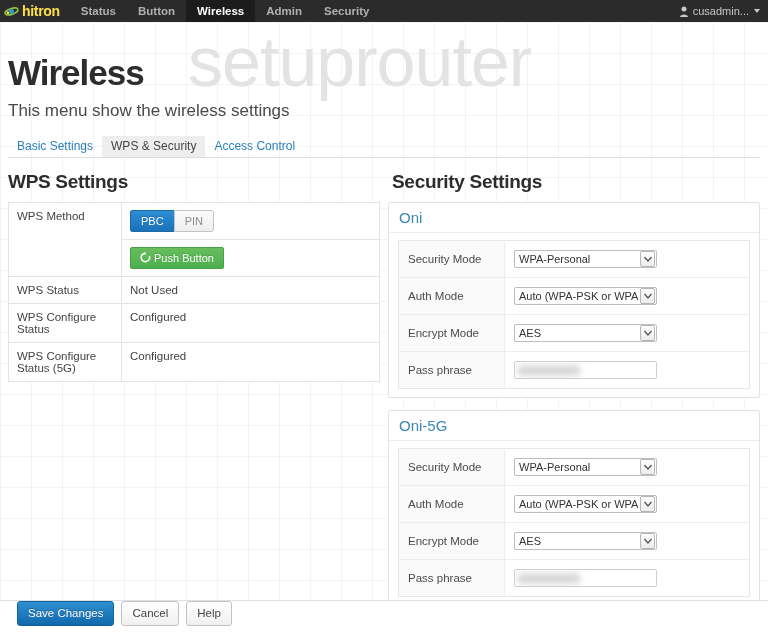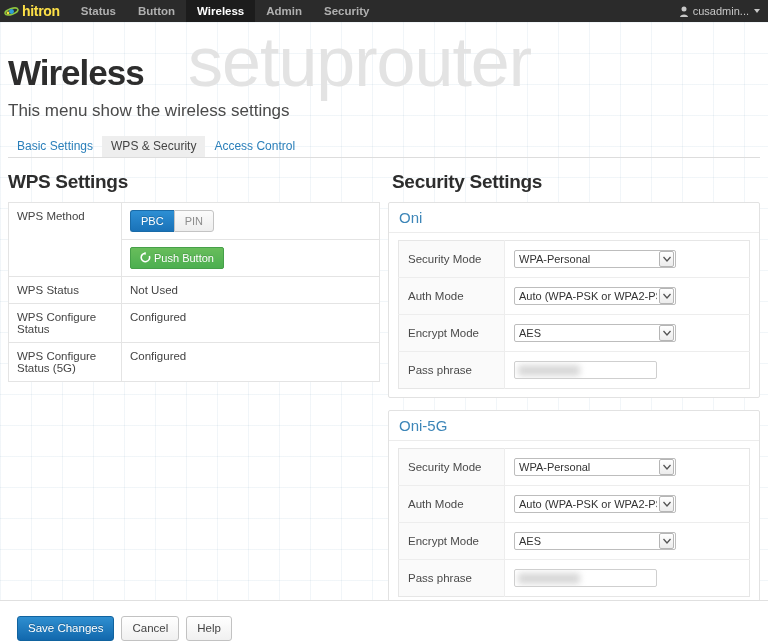--- a/index.html
+++ b/index.html
@@ -250,21 +250,21 @@
     align-items: center;
     justify-content: space-between;
     height: 18px;
     border: 1px solid #bdbdbd;
     background: #ffffff;
     border-radius: 2px;
     font-size: 11px;
     color: #333;
     padding: 0 0 0 4px;
     cursor: pointer;
-    width: 162px;
+    width: 143px;
     overflow: hidden;
     white-space: nowrap;
   }
   .sel .sel-val {
     overflow: hidden;
     text-overflow: clip;
     white-space: nowrap;
   }
   .sel-arrow {
     flex: 0 0 15px;
@@ -300,21 +300,21 @@
   }
 
   
   .footer {
     position: absolute;
     left: 0; right: 0; bottom: 0;
     height: 41px;
     border-top: 1px solid #e0e0e0;
     background: #ffffff;
     display: flex;
-    align-items: flex-end;
+    align-items: flex-start;
     padding-left: 17px;
     gap: 7px;
     z-index: 10;
   }
   .btn {
     font-size: 11.5px;
     padding: 5px 10px;
     border-radius: 3px;
     cursor: pointer;
     line-height: 1.1;

